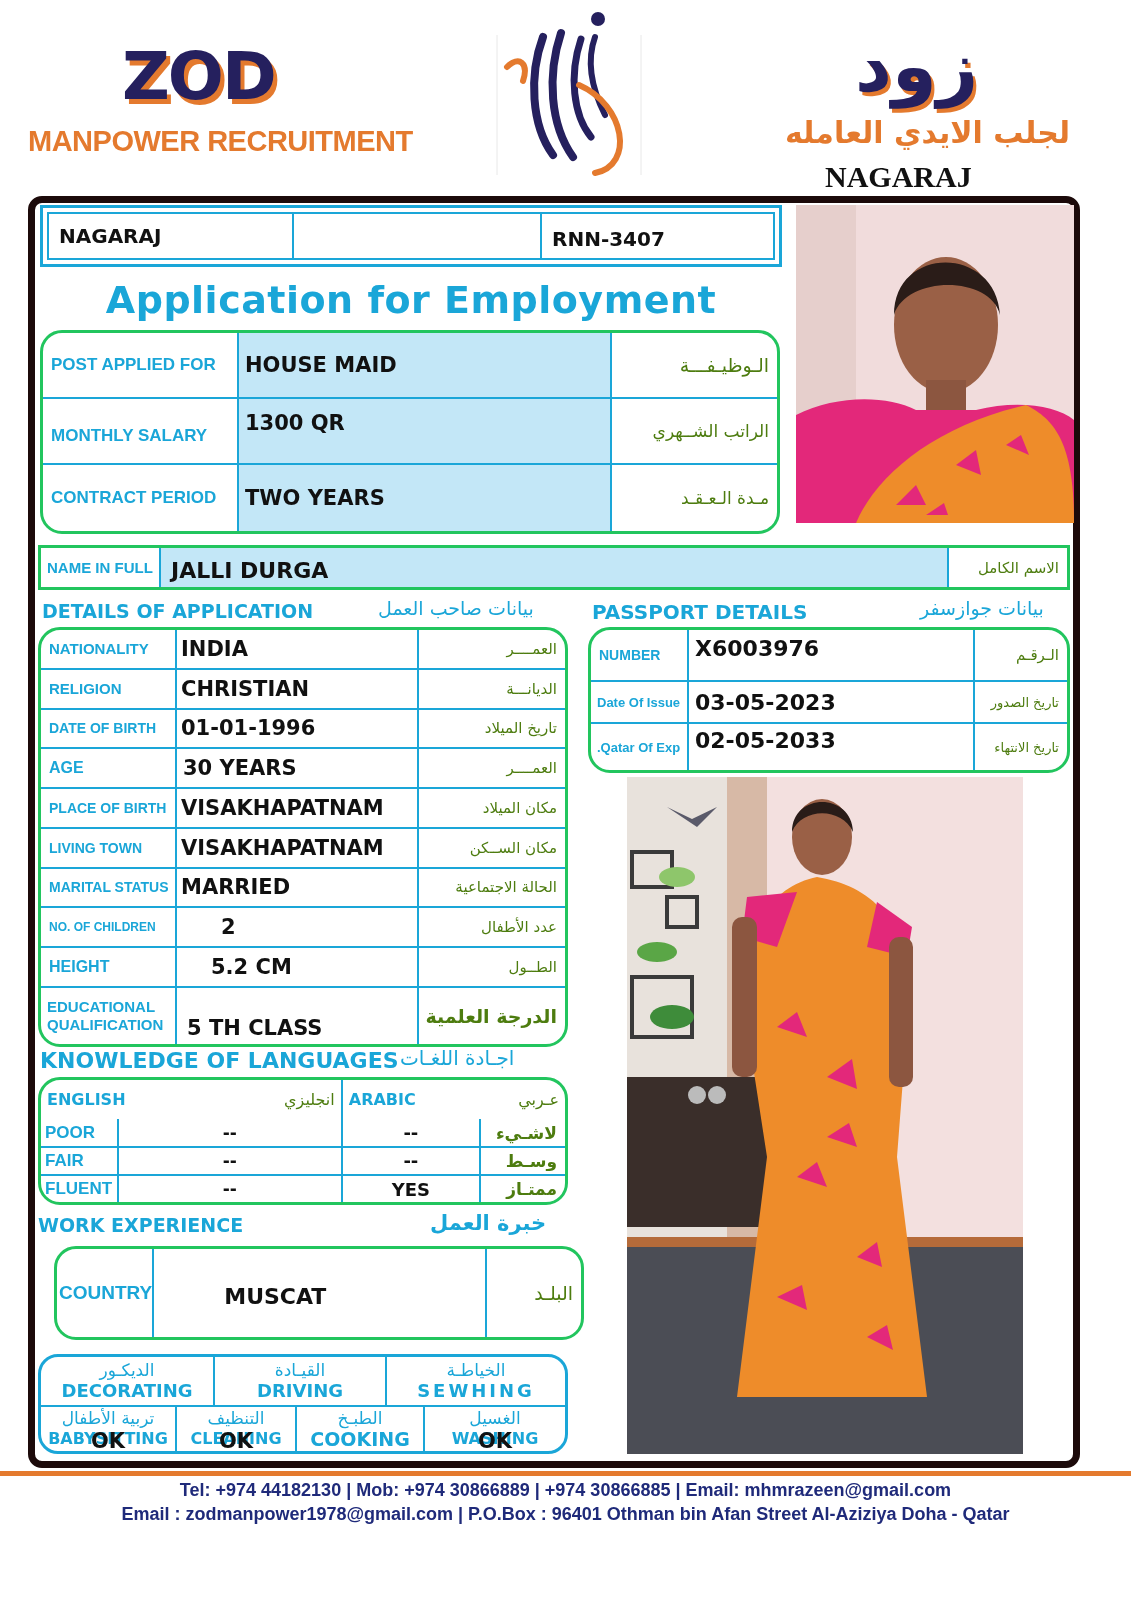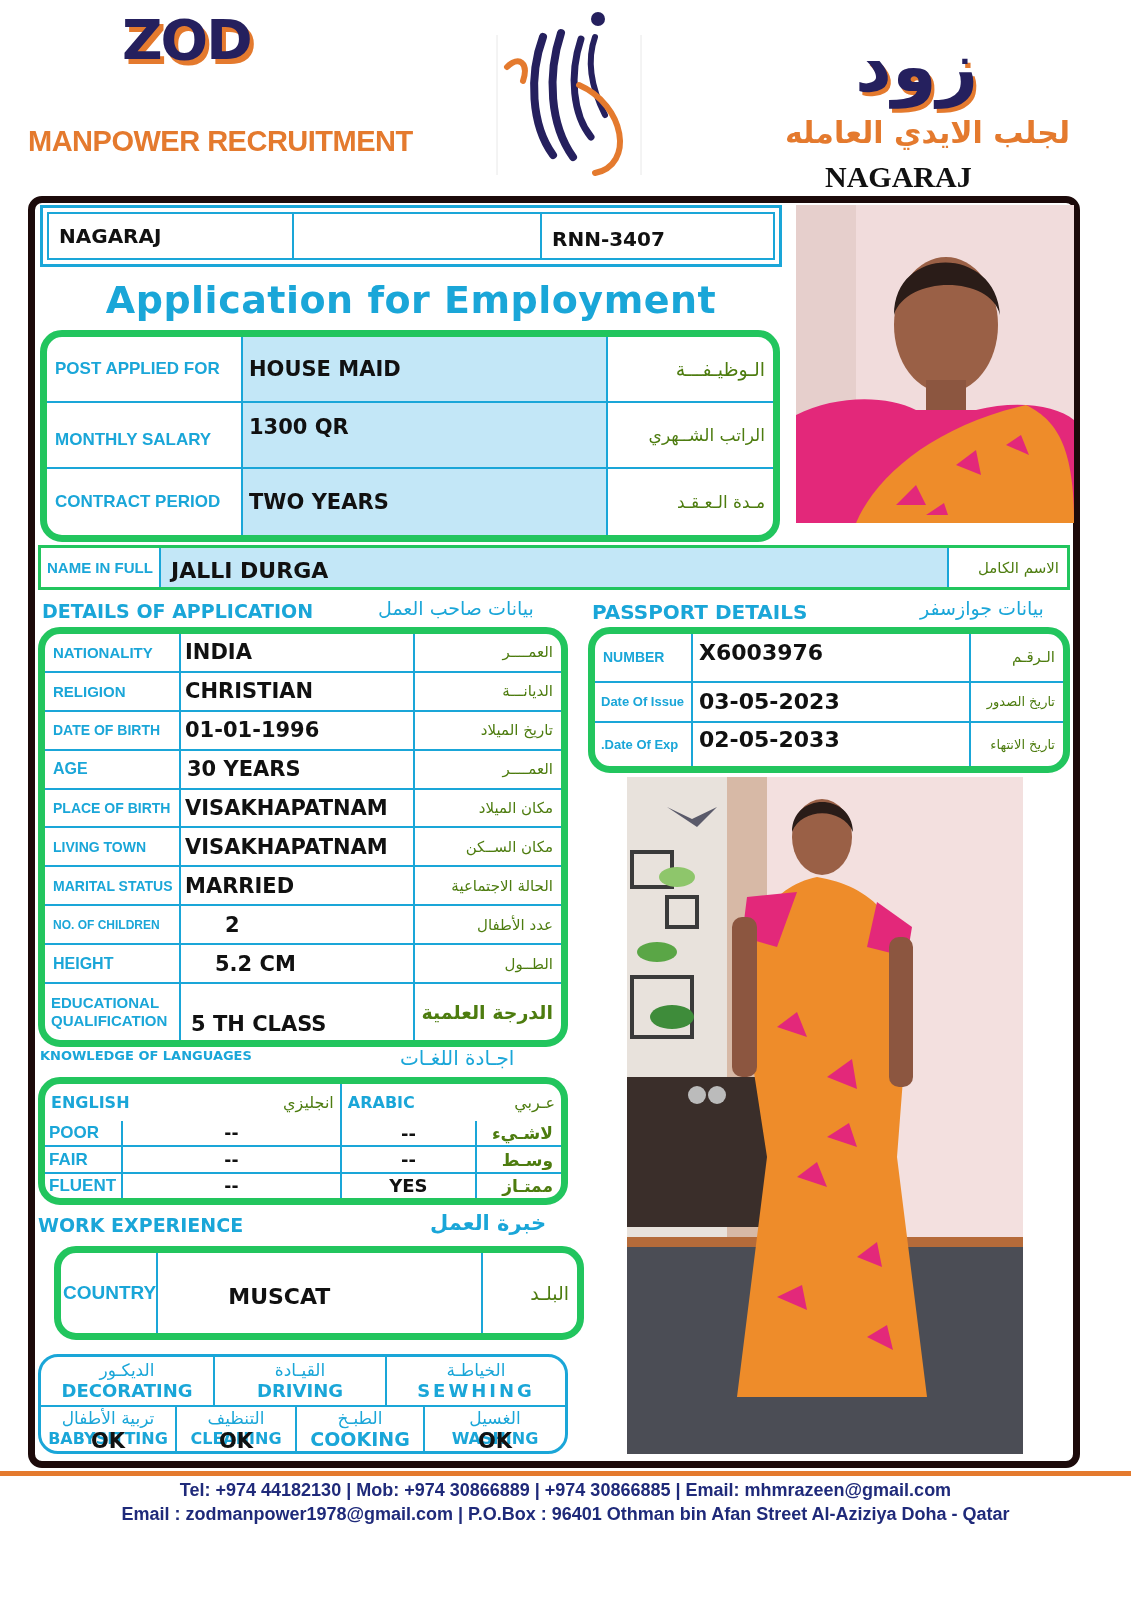--- a/index.html
+++ b/index.html
@@ -1,40 +1,40 @@
 <!DOCTYPE html>
 <html><head>
 <meta charset="utf-8">
 <style>
   * { box-sizing: border-box; margin: 0; padding: 0; }
   body { width: 1131px; height: 1600px; background: #ffffff; position: relative; overflow: hidden; font-family: "Liberation Sans", sans-serif; }
   .abs { position: absolute; }
 
   
-  .logo-zod { left: 122px; top: 12px; font-family: "DejaVu Sans", sans-serif; font-weight: bold; font-size: 56px; color: #25205e; letter-spacing: -2px; text-shadow: 4px 5px 0 #e47a2e; line-height: 1; }
+  .logo-zod { left: 122px; top: 44px; font-family: "DejaVu Sans", sans-serif; font-weight: bold; font-size: 66px; color: #25205e; letter-spacing: -2px; text-shadow: 4px 5px 0 #e47a2e; line-height: 1; }
   .logo-sub { left: 28px; top: 125px; font-family: "Liberation Sans", sans-serif; font-weight: bold; font-size: 29px; color: #e47a2e; letter-spacing: -0.5px; }
   .logo-mark { left: 495px; top: 5px; width: 150px; height: 180px; }
   .logo-ar { left: 855px; top: 30px; font-family: "DejaVu Sans", sans-serif; font-weight: bold; font-size: 72px; color: #25205e; text-shadow: 3px 4px 0 #e47a2e; direction: rtl; line-height: 1; }
   .logo-ar-sub { left: 770px; top: 115px; width: 315px; text-align: center; font-family: "DejaVu Sans", sans-serif; font-weight: bold; font-size: 30px; color: #e47a2e; direction: rtl; }
   .agent-name { left: 825px; top: 160px; font-family: "Liberation Serif", serif; font-weight: bold; font-size: 30px; color: #111; }
 
   
   .frame { left: 28px; top: 196px; width: 1052px; height: 1272px; border: 7px solid #1c0a0a; border-radius: 14px; background: #fff; }
 
   
   .ref-box { left: 40px; top: 205px; width: 742px; height: 62px; border: 3px solid #1aa6d8; padding: 4px; }
   .ref-inner { width: 100%; height: 100%; border: 2px solid #1aa6d8; display: flex; }
   .ref-cell { display: flex; align-items: center; padding-left: 10px; font-family: "DejaVu Sans", sans-serif; font-weight: bold; font-size: 20px; color: #111; border-right: 2px solid #1aa6d8; }
   .ref-cell:last-child { border-right: none; }
 
   .app-title { left: 40px; top: 278px; width: 742px; text-align: center; font-family: "DejaVu Sans", sans-serif; font-weight: bold; font-size: 38px; color: #1aa6d8; letter-spacing: 0.5px; }
 
   
   table { border-collapse: separate; border-spacing: 0; }
-  .rtable { position: absolute; border: 7px solid #22c55e; border-radius: 22px; overflow: hidden; background: #fff; }
+  .rtable { position: absolute; border: 3px solid #22c55e; border-radius: 22px; overflow: hidden; background: #fff; }
   .rtable td { border-right: 2px solid #1aa6d8; border-bottom: 2px solid #1aa6d8; vertical-align: middle; }
   .rtable tr:last-child td { border-bottom: none; }
   .rtable td:last-child { border-right: none; }
   .lbl { color: #1aa6d8; font-family: "Liberation Sans", sans-serif; font-weight: bold; padding-left: 8px; white-space: nowrap; }
   .val { color: #111; font-family: "DejaVu Sans", sans-serif; font-weight: bold; padding-left: 6px; white-space: nowrap; }
   .ar { color: #4d7c0f; direction: rtl; text-align: right; padding-right: 8px; font-family: "DejaVu Sans", sans-serif; white-space: nowrap; }
   .shade { background: #c3e7f7; }
 
   .section-title { font-family: "DejaVu Sans", sans-serif; font-weight: bold; color: #1aa6d8; }
   .section-ar { font-family: "DejaVu Sans", sans-serif; color: #1aa6d8; direction: rtl; }
@@ -190,21 +190,21 @@
     <td class="lbl" style="width:98px; font-size:14px; padding-left:8px;">NUMBER</td>
     <td class="val" style="font-size:22px; vertical-align:top; padding-top:6px;">X6003976</td>
     <td class="ar" style="width:92px; font-size:15px;">الـرقـم</td>
   </tr>
   <tr>
     <td class="lbl" style="font-size:13px; padding-left:6px;">Date Of Issue</td>
     <td class="val" style="font-size:22px;">03-05-2023</td>
     <td class="ar" style="font-size:13px;">تاريخ الصدور</td>
   </tr>
   <tr>
-    <td class="lbl" style="font-size:13px; padding-left:6px;">.Date Of Exp</td>
+    <td class="lbl" style="font-size:13px; padding-left:6px;">.Qatar Of Exp</td>
     <td class="val" style="font-size:22px; vertical-align:top; padding-top:4px;">02-05-2033</td>
     <td class="ar" style="font-size:13px;">تاريخ الانتهاء</td>
   </tr>
 </tbody>
   </table>
 
 <svg class="abs photo" style="left:627px; top:777px; width:396px; height:677px;" viewBox="0 0 396 677">
   <rect width="396" height="677" fill="#f3e0df"></rect>
   <rect x="0" y="0" width="140" height="460" fill="#e8e2dc"></rect>
   <rect x="100" y="0" width="40" height="460" fill="#d7b9a6"></rect>
@@ -223,21 +223,21 @@
   <path d="M120 250 C 110 160, 140 110, 190 100 C 250 110, 290 150, 280 250 L 270 380 L 300 620 L 110 620 L 140 380 Z" fill="#ee8c2a"></path>
   <path d="M150 250 l 20 -15 l 10 25 Z M200 300 l 25 -18 l 5 30 Z M170 400 l 20 -15 l 10 25 Z M230 480 l 20 -15 l 5 25 Z M150 520 l 25 -12 l 5 25 Z M240 560 l 20 -12 l 6 25 Z M200 360 l 22 -14 l 8 24 Z" fill="#e3287a"></path>
   <path d="M120 120 L 170 115 L 150 170 L 115 160 Z" fill="#e3287a"></path>
   <path d="M250 125 L 285 150 L 280 180 L 240 170 Z" fill="#e3287a"></path>
   <rect x="105" y="140" width="25" height="160" rx="10" fill="#8c5640"></rect>
   <rect x="262" y="160" width="24" height="150" rx="10" fill="#8c5640"></rect>
   <ellipse cx="195" cy="60" rx="30" ry="38" fill="#9a6046"></ellipse>
   <path d="M165 55 C 165 15, 225 15, 226 55 C 215 30, 175 30, 165 55 Z" fill="#2a1c18"></path>
 </svg>
 
-<div class="abs section-title" style="left:40px; top:1048px; font-size:13px;">KNOWLEDGE OF LANGUAGES</div>
+<div class="abs section-title" style="left:40px; top:1048px; font-size:22px;">KNOWLEDGE OF LANGUAGES</div>
 <div class="abs section-ar" style="left:400px; top:1046px; font-size:20px;">اجـادة اللغـات</div>
 
 <table class="rtable" style="left:38px; top:1077px; width:530px; height:128px;">
   <tbody>
       <tr style="height:32px">
     <td colspan="2" style="padding:0 6px;">
       <div style="display:flex; justify-content:space-between; align-items:center;">
         <span class="lbl" style="padding:0; font-family:'DejaVu Sans',sans-serif; font-size:16px;">ENGLISH</span>
         <span class="ar" style="padding:0; font-size:16px;">انجليزي</span>
       </div>

